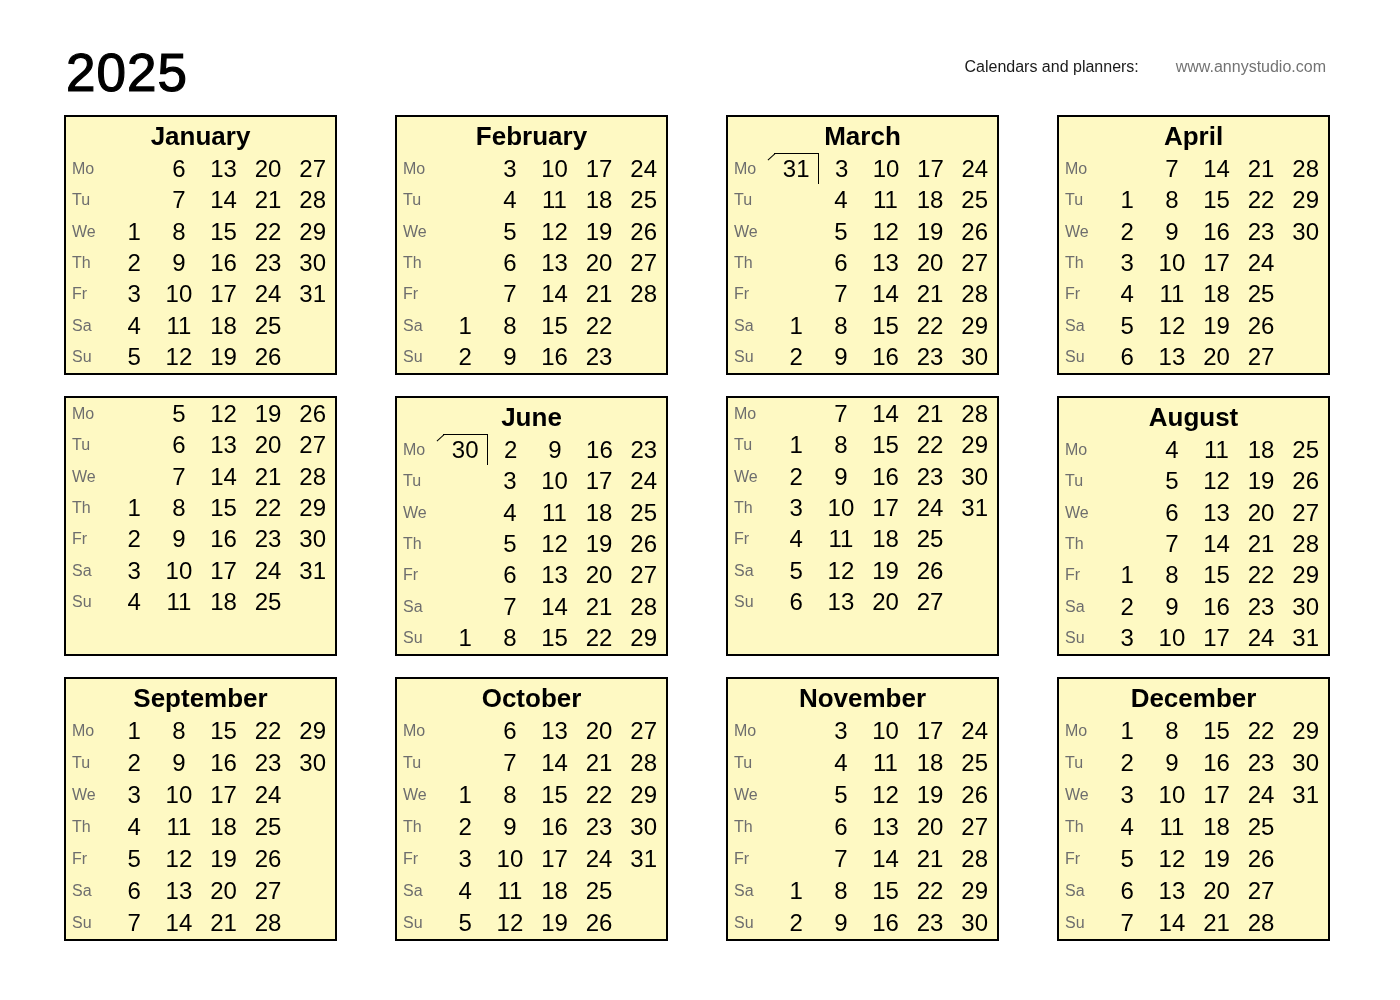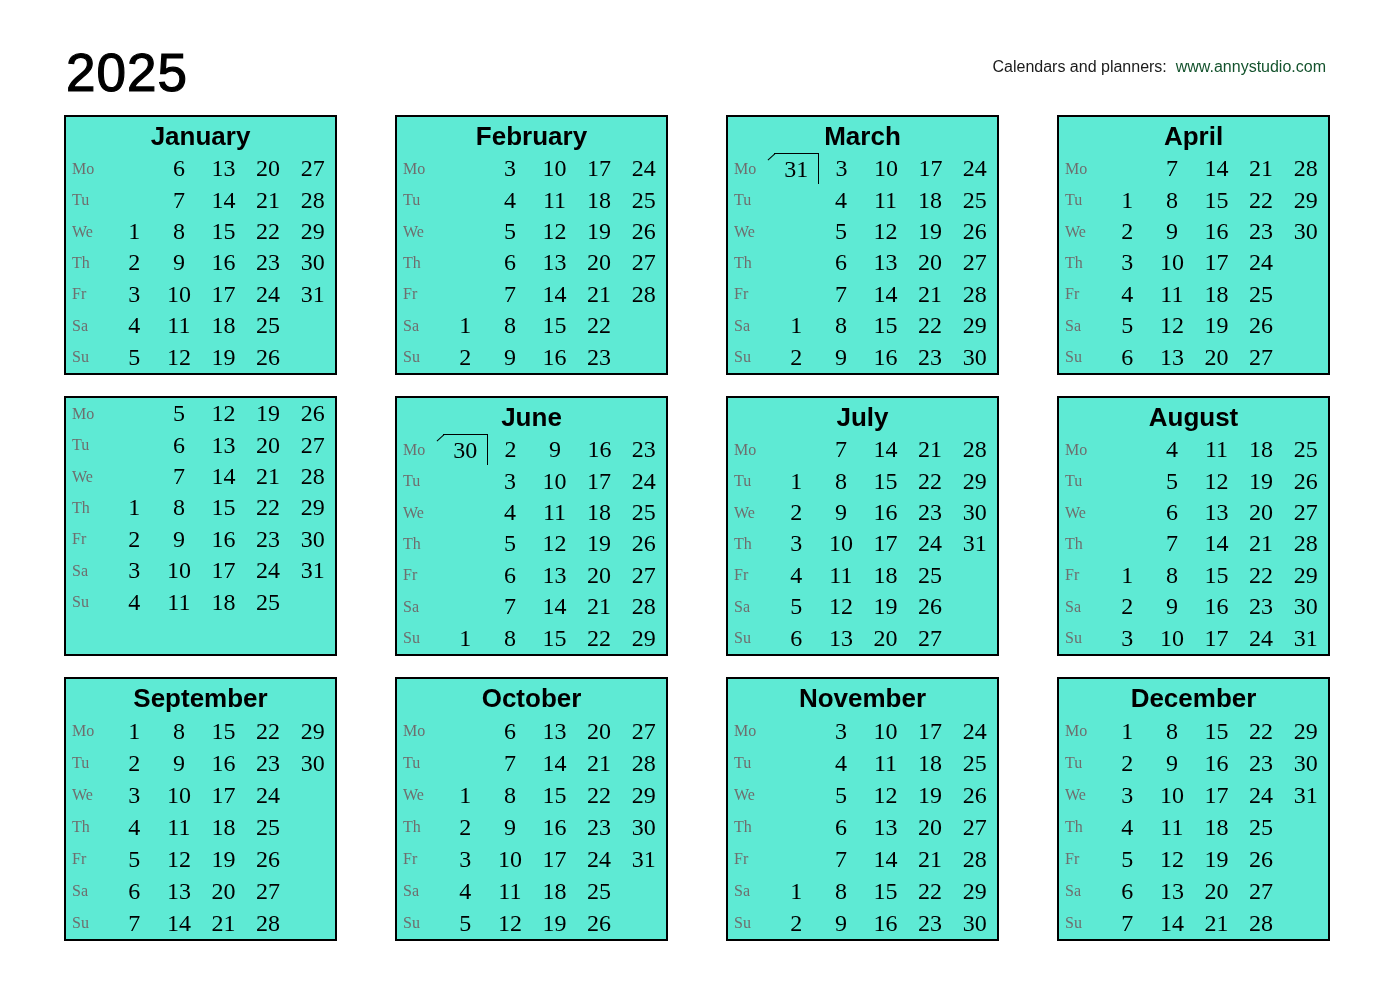--- a/index.html
+++ b/index.html
@@ -13,42 +13,41 @@
   .year {
     position: absolute; left: 66px; top: 46px;
     font-size: 53px; line-height: 1; font-weight: normal;
     -webkit-text-stroke: 1.2px #000;
     letter-spacing: 1px;
   }
   .credit {
     position: absolute; right: 74px; top: 58px;
     font-size: 16px; color: #1a1a1a; white-space: pre;
   }
-  .credit .url { color: #14532d; text-decoration: none; }
+  .credit .url { color: #737373; text-decoration: none; margin-left: 28px; }
   .months-grid {
     position: absolute; left: 64px; top: 115px;
     display: grid;
     grid-template-columns: repeat(4, 273px);
     grid-template-rows: 260px 260px 264px;
     column-gap: 58px; row-gap: 21px;
   }
   .month-box {
     box-sizing: border-box;
     border: 2px solid #000;
-    background: #5eead4;
+    background: #fef9c3;
     overflow: hidden;
   }
   .month-title {
     margin: 0; height: 36px; line-height: 39px;
     text-align: center; font-size: 26px; font-weight: bold;
   }
   .month-rows {
     display: flex; flex-direction: column;
     height: calc(100% - 36px);
-    font-family: Liberation Serif, serif;
   }
   .week-row { flex: 1; display: flex; }
   .wd {
     box-sizing: border-box; width: 46px; padding-left: 6px;
     display: flex; align-items: center;
     font-size: 16px; color: #6e6e6e;
   }
   .cell {
     flex: 1; position: relative;
     display: flex; align-items: center; justify-content: center;
@@ -433,21 +432,20 @@
           <span class="wd">Su</span>
           <span class="cell">1</span>
           <span class="cell">8</span>
           <span class="cell">15</span>
           <span class="cell">22</span>
           <span class="cell">29</span>
         </div>
       </div>
     </section>
     <section class="month-box">
-      <h2 class="month-title">July</h2>
       <div class="month-rows">
         <div class="week-row">
           <span class="wd">Mo</span>
           <span class="cell"></span>
           <span class="cell">7</span>
           <span class="cell">14</span>
           <span class="cell">21</span>
           <span class="cell">28</span>
         </div>
         <div class="week-row">

